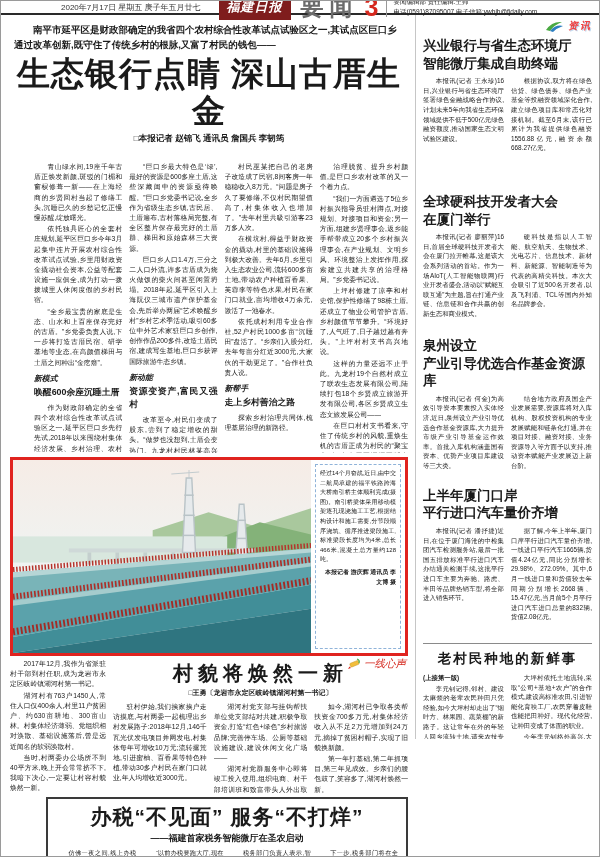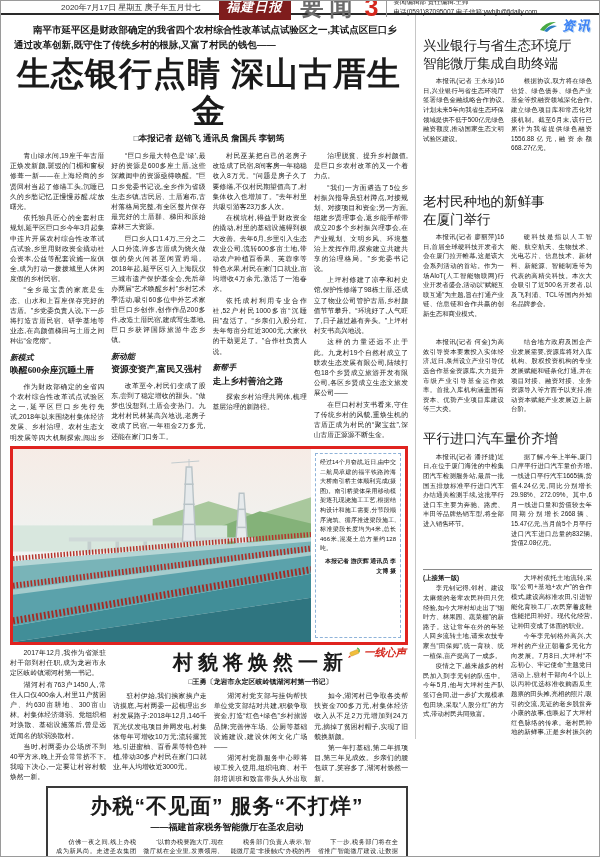--- a/index.html
+++ b/index.html
@@ -14,56 +14,56 @@
   .page-num{font-size:25px;font-weight:900;color:#d5281e;margin-left:6px;}
   .vbar{width:1px;height:20px;background:#999;margin:0 7px;}
   .editor-info{font-size:6.5px;color:#222;line-height:1.5;white-space:nowrap;}
   
   .content{display:flex;height:724px;}
   .left{width:414px;box-sizing:border-box;padding:6px 7px 0 9px;}
   .rail{flex:1;box-sizing:border-box;border-left:1px solid #c6c6c6;padding:2px 7px 0 7px;overflow:hidden;}
   
   .kicker{font-size:9.5px;font-weight:bold;line-height:1.55;text-indent:2em;margin:2px 4px 4px 4px;}
   .lead-headline{font-size:33px;font-weight:900;text-align:center;letter-spacing:1px;margin:2px 0 4px 0;line-height:1.1;}
-  .lead-byline{font-size:8.5px;font-weight:bold;text-align:center;margin-bottom:6px;}
+  .lead-byline{font-size:8.5px;font-weight:bold;text-align:center;margin-bottom:17px;}
   .cols{display:flex;gap:7px;}
   .cols .col{flex:1;overflow:hidden;text-align:justify;}
   .cols p{margin:0 0 1px 0;text-indent:2em;}
   .cols p.sh1{font-weight:bold;font-style:italic;text-indent:0;margin-top:5px;font-size:1.15em;}
-  .cols p.sh2{font-weight:bold;text-indent:0;margin-bottom:4px;font-size:1.3em;font-family:Liberation Serif, serif;}
-  .lead-cols{height:291px;font-size:6.8px;line-height:1.5;}
+  .cols p.sh2{font-weight:bold;text-indent:0;margin-bottom:4px;font-size:1.3em;}
+  .lead-cols{height:291px;font-size:6.8px;line-height:1.5;margin-left:24px;}
   
   .photo-frame{border:3px solid #e0231f;height:199px;display:flex;margin:4px 0 3px 0;background:#fff;box-sizing:border-box;}
   .photo-art{flex:1;overflow:hidden;}
   .photo-art svg{display:block;width:100%;height:100%;}
   .photo-caption{width:86px;box-sizing:border-box;border:1px dashed #8fb3d9;margin:4px;padding:4px 4px;
                  font-size:6px;line-height:1.6;text-align:justify;overflow:hidden;}
   .photo-caption .credit{font-weight:bold;text-align:right;margin-top:3px;}
   
   .voice-wrap{display:flex;gap:7px;height:134px;}
   .voice-leftcol{width:96px;overflow:hidden;font-size:6.8px;line-height:1.5;text-align:justify;}
   .voice-leftcol p{margin:0 0 1px 0;text-indent:2em;}
   .voice-main{flex:1;display:flex;flex-direction:column;}
   .voice-titlebar{position:relative;text-align:center;}
   .voice-badge{position:absolute;right:2px;top:-2px;display:flex;align-items:center;gap:3px;
-               color:#d5281e;font-weight:bold;font-style:italic;font-size:10.5px;}
+               color:#d5281e;font-weight:normal;font-style:italic;font-size:10.5px;}
   .voice-headline{font-size:20px;font-weight:900;letter-spacing:5px;margin:1px 0 1px 0;}
   .voice-byline{font-size:7px;font-weight:bold;margin-bottom:4px;}
   .voice-cols{flex:1;font-size:6.8px;line-height:1.5;overflow:hidden;}
   
   .tax-box{border:2px solid #3a3a3a;margin:4px 0 0 36px;padding:4px 8px 4px 8px;box-sizing:border-box;height:92px;overflow:hidden;}
   .tax-headline{font-size:21px;font-weight:900;text-align:center;letter-spacing:1px;margin:0;}
   .tax-subtitle{font-size:9px;font-weight:bold;text-align:center;margin:1px 0 4px 0;}
   .tax-cols{font-size:6.2px;line-height:1.45;}
   
   .rail-logo{display:flex;justify-content:flex-end;align-items:center;gap:4px;height:18px;margin-bottom:2px;}
-  .rail-logo .word{color:#3b82f6;font-weight:900;font-style:italic;font-size:13px;letter-spacing:2px;
+  .rail-logo .word{color:#ef4444;font-weight:900;font-style:italic;font-size:10px;letter-spacing:2px;
                    text-shadow:1px 1px 0 #bcd7ee;}
   .rail-article{margin-bottom:5px;}
-  .rail-headline{font-size:13.5px;font-weight:400;line-height:1.3;margin:2px 0 4px 0;}
+  .rail-headline{font-size:13.5px;font-weight:700;line-height:1.3;margin:2px 0 4px 0;}
   .rail-body{font-size:6.4px;line-height:1.5;overflow:hidden;}
   .rail-body .col{flex:1;}
   .h118{height:112px;} .h104{height:100px;} .h92{height:88px;} .h112{height:112px;}
   .follow-article{border-top:1px solid #8a8a8a;padding-top:3px;}
   .follow-headline{font-size:13.5px;font-weight:900;text-align:center;letter-spacing:2px;margin:3px 0 5px 0;}
   .follow-body{height:188px;}
   .cont-tag{font-weight:bold;text-indent:0 !important;}
 </style>
 </head>
 <body>
@@ -252,59 +252,65 @@
               <p>本报讯(记者 王永珍)16日,兴业银行与省生态环境厅签署绿色金融战略合作协议,计划未来5年向我省生态环保领域提供不低于500亿元绿色融资额度,推动国家生态文明试验区建设。</p>
             </div>
             <div class="col">
               <p>根据协议,双方将在绿色信贷、绿色债券、绿色产业基金等投融资领域深化合作,建立绿色项目库和常态化对接机制。截至6月末,该行已累计为我省提供绿色融资1556.88亿元,融资余额668.27亿元。</p>
             </div>
           </div>
       </div>
 
       <div class="rail-article">
         <div class="rail-headline">
-          <div>老村民种地的新鲜事</div>
+          <div>全球硬科技开发者大会</div>
           <div>在厦门举行</div>
         </div>
         <div class="cols rail-body h104">
             <div class="col">
               <p>本报讯(记者 廖丽萍)16日,首届全球硬科技开发者大会在厦门拉开帷幕,这是该大会系列活动的首站。作为一场AIoT(人工智能物联网)行业开发者盛会,活动以“赋能互联互通”为主题,旨在打通产业链、信息链和合作共赢的创新生态和商业模式。</p>
             </div>
             <div class="col">
               <p>硬科技是指以人工智能、航空航天、生物技术、光电芯片、信息技术、新材料、新能源、智能制造等为代表的高精尖科技。本次大会吸引了近500名开发者,以及飞利浦、TCL等国内外知名品牌参会。</p>
-            </div>
-          </div>
-      </div>
-
-      <div class="rail-article">
-        <div class="cols rail-body h92">
-            <div class="col">
-              <p>本报讯(记者 何金)为高效引导资本要素投入实体经济,近日,泉州设立产业引导优选合作基金资源库,大力提升市级产业引导基金运作效率。首批入库机构涵盖国有资本、优势产业项目库建设等三大类。</p>
-            </div>
-            <div class="col">
-              <p>结合地方政府及国企产业发展需要,资源库将对入库机构、股权投资机构的专业发展赋能和链条化打通,并在项目对接、融资对接、业务资源导入等方面予以支持,推动资本赋能产业发展迈上新台阶。</p>
             </div>
           </div>
       </div>
 
       <div class="rail-article">
         <div class="rail-headline">
+          <div>泉州设立</div>
+          <div>产业引导优选合作基金资源库</div>
+        </div>
+        <div class="cols rail-body h92">
+            <div class="col">
+              <p>本报讯(记者 何金)为高效引导资本要素投入实体经济,近日,泉州设立产业引导优选合作基金资源库,大力提升市级产业引导基金运作效率。首批入库机构涵盖国有资本、优势产业项目库建设等三大类。</p>
+            </div>
+            <div class="col">
+              <p>结合地方政府及国企产业发展需要,资源库将对入库机构、股权投资机构的专业发展赋能和链条化打通,并在项目对接、融资对接、业务资源导入等方面予以支持,推动资本赋能产业发展迈上新台阶。</p>
+            </div>
+          </div>
+      </div>
+
+      <div class="rail-article">
+        <div class="rail-headline">
+          <div>上半年厦门口岸</div>
           <div>平行进口汽车量价齐增</div>
         </div>
         <div class="cols rail-body h112">
             <div class="col">
               <p>本报讯(记者 潘抒捷)近日,在位于厦门海沧的中检集团汽车检测服务站,最后一批国五排放标准平行进口汽车办结通关检测手续,这批平行进口车主要为奔驰、路虎、丰田等品牌热销车型,将全部进入销售环节。</p>
             </div>
             <div class="col">
               <p>据了解,今年上半年,厦门口岸平行进口汽车量价齐增,一线进口平行汽车1665辆,货值4.24亿元,同比分别增长29.98%、272.09%。其中,6月一线进口量和货值较去年同期分别增长2668辆、15.47亿元,当月前5个月平行进口汽车进口总量的832辆,货值2.08亿元。</p>
             </div>
           </div>
       </div>
 
       <div class="follow-article">
+        <div class="follow-headline">老村民种地的新鲜事</div>
         <div class="cols rail-body follow-body">
             <div class="col">
               <p class="cont-tag">(上接第一版)</p>
               <p>李元钊记得,邻村、建设太麻烦的老辈农民种田只凭经验,如今大坪村却走出了“烟叶方、林果园、蔬菜棚”的新路子。这让常年在外的年轻人回乡流转土地,请来农技专家当“田保姆”,统一育秧、统一植保,亩产提高了一成多。</p>
               <p>疫情之下,越来越多的村民加入到李元钊的队伍中。今年5月,他与大坪村生产队签订合同,进一步扩大规模承包田块,采取“人股分红”的方式,带动村民共同致富。</p>
             </div>
             <div class="col">
               <p>大坪村依托土地流转,采取“公司+基地+农户”的合作模式,建设高标准农田,引进智能化育秧工厂,农民穿着皮鞋也能把田种好。现代化经营,让种田变成了体面的职业。</p>
               <p>今年李元钊格外高兴,大坪村的产业正朝着多元化方向发展。7月8日,大坪村“不忘初心、牢记使命”主题党日活动上,驻村干部向4个以上以丙种优选标准收购西瓜主题票的田头摊,亮相的照片,吸引的交流,见证的老乡脱贫奔小康的故事,也唤起了大坪村红色脉络的传承。老村民种地的新鲜事,正是乡村振兴的生动注脚。</p>
             </div>

